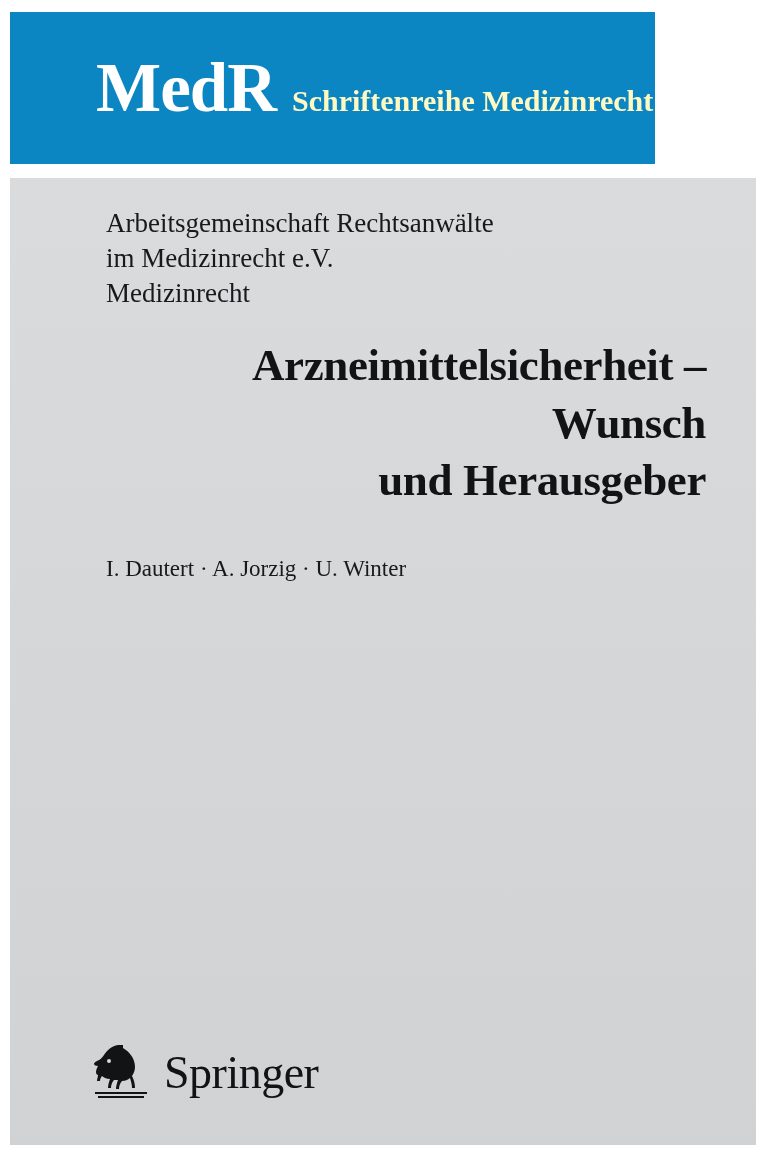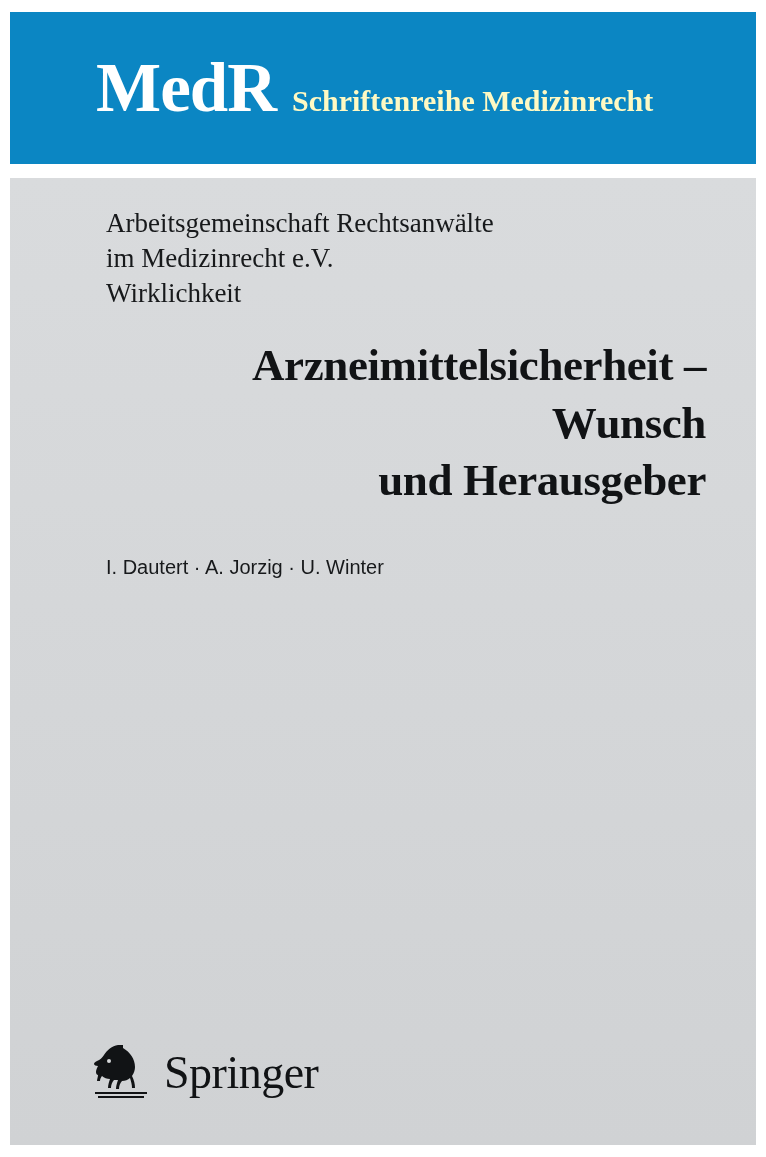--- a/index.html
+++ b/index.html
@@ -18,21 +18,21 @@
     width: 766px;
     height: 1157px;
     background: #ffffff;
     box-sizing: border-box;
   }
   
   .banner {
     position: absolute;
     left: 10px;
     top: 12px;
-    width: 746px;
+    width: 645px;
     height: 152px;
     background: #0b86c3;
     display: flex;
     align-items: center;
   }
   .banner-inner {
     display: flex;
     align-items: baseline;
     padding-left: 86px;
   }
@@ -81,22 +81,22 @@
     font-weight: bold;
     font-size: 45px;
     color: #111315;
     line-height: 1.28;
     letter-spacing: -0.4px;
     text-align: right;
   }
   .title-line { white-space: pre; }
   .authors {
     margin-top: 44px;
-    font-family: Liberation Sans, sans-serif;
-    font-size: 20px;
+    font-family: Liberation Serif, serif;
+    font-size: 23px;
     color: #17191b;
     line-height: 1.32;
     white-space: pre;
   }
   .role {
     font-family: "Liberation Serif", serif;
     font-size: 28px;
     color: #17191b;
     line-height: 1.32;
     white-space: pre;
@@ -134,21 +134,21 @@
     </div>
   </div>
 
   <div class="body-panel">
 
     <div class="content">
 
       <div class="editor-block">
         <div class="editor-line">Arbeitsgemeinschaft Rechtsanwälte</div>
         <div class="editor-line">im Medizinrecht e.V.</div>
-        <div class="editor-line">Wirklichkeit</div>
+        <div class="editor-line">Medizinrecht</div>
       </div>
 
       <div class="title">
         <div class="title-line">Arzneimittelsicherheit –</div>
         <div class="title-line">Wunsch</div>
         <div class="title-line">und Herausgeber</div>
       </div>
 
       <div class="authors">I. Dautert · A. Jorzig · U. Winter</div>
 

